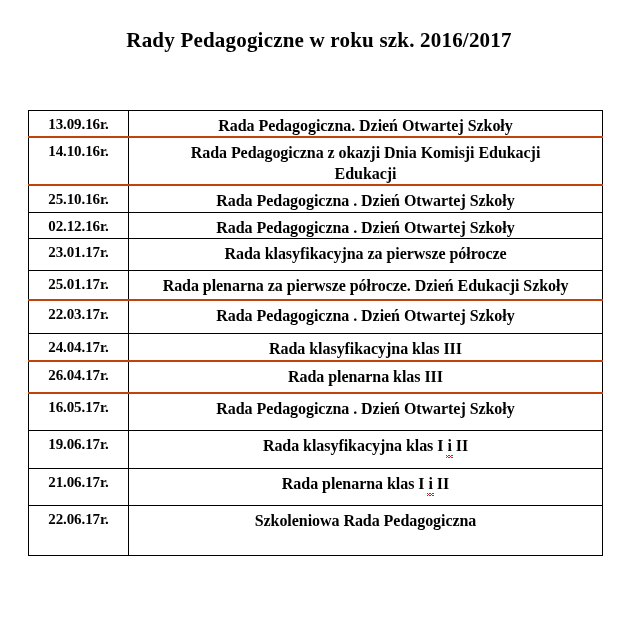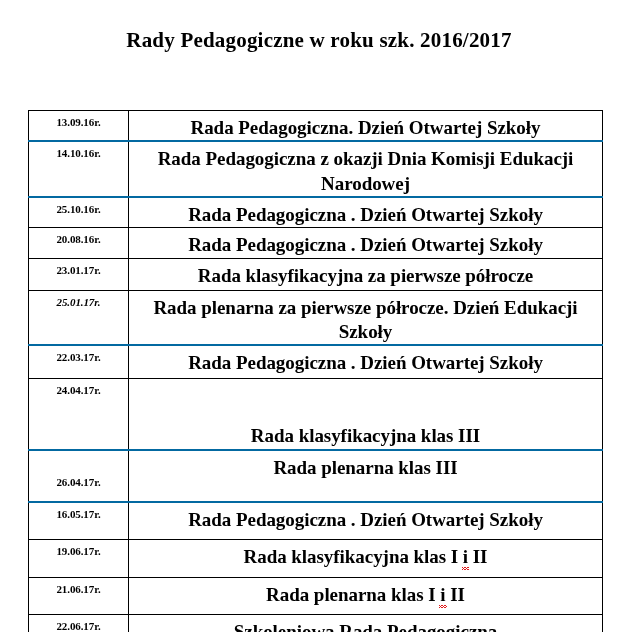--- a/index.html
+++ b/index.html
@@ -51,44 +51,44 @@
 
   #schedule-table td {
     border: 1px solid #000000;
     padding: 0;
     vertical-align: top;
     background: #ffffff;
   }
 
   
   #schedule-table tr.sep-gray > td {
-    border-top: 2px solid #0369a1;
+    border-top: 2px solid #c2410c;
     font-family: Liberation Serif, serif;
   }
 
   .cell-inner {
     display: flex;
     align-items: flex-start;
     justify-content: center;
     box-sizing: border-box;
     padding-top: 5px;
     padding-left: 3px;
     padding-right: 3px;
   }
 
   .date-cell .cell-inner {
     font-weight: bold;
-    font-size: 11px;
+    font-size: 15px;
     letter-spacing: -0.1px;
     white-space: nowrap;
   }
 
   .event-cell .cell-inner {
     font-weight: bold;
-    font-size: 19px;
+    font-size: 16px;
     text-align: center;
     line-height: 1.28;
     letter-spacing: -0.05px;
   }
 
   
   .misspell {
     position: relative;
     display: inline-block;
     text-decoration: none;
@@ -128,75 +128,75 @@
           <td class="event-cell">
             <div class="cell-inner" style="min-height: 21px;">Rada Pedagogiczna. Dzień Otwartej Szkoły</div>
           </td>
         </tr>
         <tr class="sep-gray">
           <td class="date-cell">
             <div class="cell-inner" style="min-height: 40px;">14.10.16r.</div>
           </td>
           <td class="event-cell">
             <div class="cell-inner" style="min-height: 40px;">
-              <span><span>Rada Pedagogiczna z okazji Dnia Komisji Edukacji</span><br><span>Narodowej</span></span>
+              <span><span>Rada Pedagogiczna z okazji Dnia Komisji Edukacji</span><br><span>Edukacji</span></span>
             </div>
           </td>
         </tr>
         <tr class="sep-gray">
           <td class="date-cell">
             <div class="cell-inner" style="min-height: 23px;">25.10.16r.</div>
           </td>
           <td class="event-cell">
             <div class="cell-inner" style="min-height: 23px;">Rada Pedagogiczna . Dzień Otwartej Szkoły</div>
           </td>
         </tr>
         <tr>
           <td class="date-cell">
-            <div class="cell-inner" style="min-height: 23px;">20.08.16r.</div>
+            <div class="cell-inner" style="min-height: 23px;">02.12.16r.</div>
           </td>
           <td class="event-cell">
             <div class="cell-inner" style="min-height: 23px;">Rada Pedagogiczna . Dzień Otwartej Szkoły</div>
           </td>
         </tr>
         <tr>
           <td class="date-cell">
             <div class="cell-inner" style="min-height: 31px;">23.01.17r.</div>
           </td>
           <td class="event-cell">
             <div class="cell-inner" style="min-height: 31px;">Rada klasyfikacyjna za pierwsze półrocze</div>
           </td>
         </tr>
         <tr>
           <td class="date-cell">
-            <div class="cell-inner" style="min-height: 28px; font-style: italic;">25.01.17r.</div>
+            <div class="cell-inner" style="min-height: 28px;">25.01.17r.</div>
           </td>
           <td class="event-cell">
             <div class="cell-inner" style="min-height: 28px;">Rada plenarna za pierwsze półrocze. Dzień Edukacji Szkoły</div>
           </td>
         </tr>
         <tr class="sep-gray">
           <td class="date-cell">
             <div class="cell-inner" style="min-height: 32px;">22.03.17r.</div>
           </td>
           <td class="event-cell">
             <div class="cell-inner" style="min-height: 32px;">Rada Pedagogiczna . Dzień Otwartej Szkoły</div>
           </td>
         </tr>
         <tr>
           <td class="date-cell">
             <div class="cell-inner" style="min-height: 26px;">24.04.17r.</div>
           </td>
           <td class="event-cell">
-            <div class="cell-inner" style="min-height: 26px; margin-top: 40px;">Rada klasyfikacyjna klas III</div>
-          </td>
-        </tr>
-        <tr class="sep-gray">
-          <td class="date-cell">
-            <div class="cell-inner" style="min-height: 30px; margin-top: 20px;">26.04.17r.</div>
+            <div class="cell-inner" style="min-height: 26px;">Rada klasyfikacyjna klas III</div>
+          </td>
+        </tr>
+        <tr class="sep-gray">
+          <td class="date-cell">
+            <div class="cell-inner" style="min-height: 30px;">26.04.17r.</div>
           </td>
           <td class="event-cell">
             <div class="cell-inner" style="min-height: 30px; text-align: right;">Rada plenarna klas III</div>
           </td>
         </tr>
         <tr class="sep-gray">
           <td class="date-cell">
             <div class="cell-inner" style="min-height: 36px;">16.05.17r.</div>
           </td>
           <td class="event-cell">

